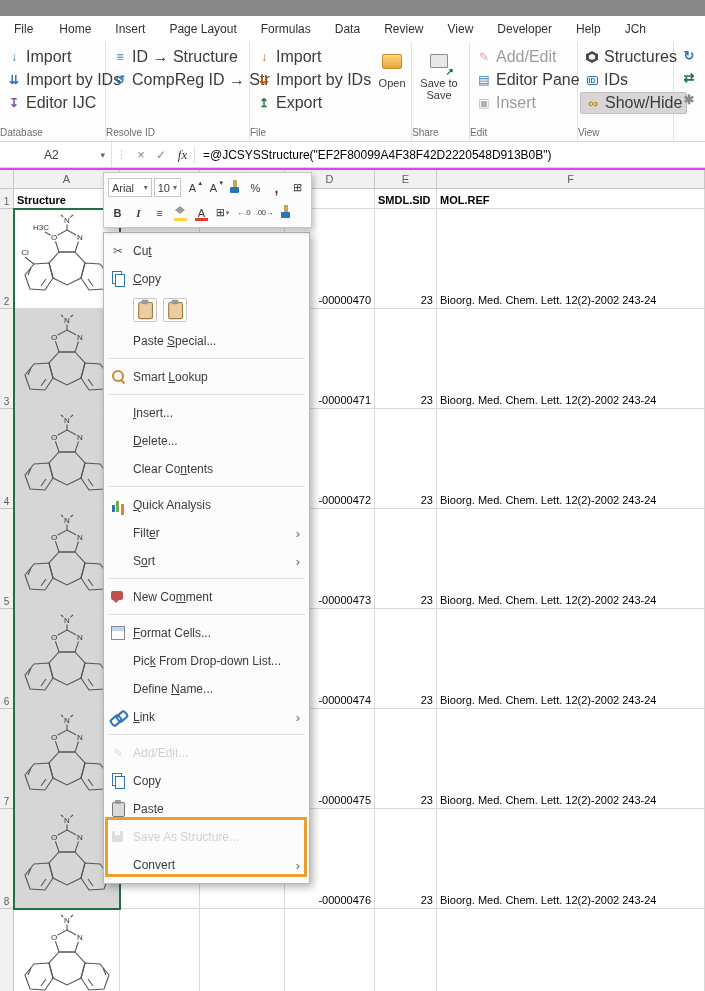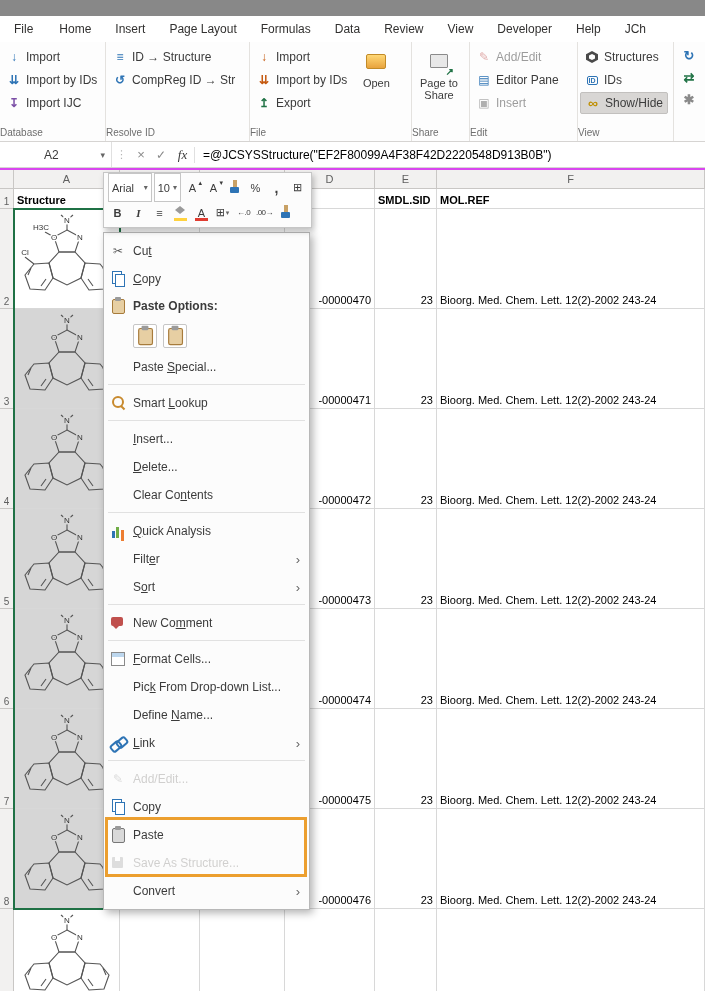--- a/index.html
+++ b/index.html
@@ -10,21 +10,21 @@
   
   .tabsrow{position:absolute;left:0;top:0;width:705px;height:26px;background:#fff;display:flex;align-items:center;}
   .tab{padding:0 12px;font-size:12px;color:#323130;white-space:nowrap;line-height:26px;}
   .tab:first-child{padding:0 14px;}
 
   
   .ribbon{position:absolute;left:0;top:26px;width:705px;height:100px;background:#fdfdfd;border-bottom:1px solid #d6d4d2;}
   .rgroup{position:absolute;top:0;height:99px;border-right:1px solid #e4e2df;}
   .rgbody{display:flex;flex-direction:row;align-items:flex-start;height:78px;padding:1px 2px;}
   .rstack{display:flex;flex-direction:column;gap:1px;padding-top:3px;}
-  .rbtn{display:flex;align-items:center;gap:4px;height:22px;padding:0 4px;font-size:12px;color:#3b3b3b;border-radius:2px;white-space:nowrap;}
+  .rbtn{display:flex;align-items:center;gap:4px;height:22px;padding:0 4px;font-size:16px;color:#3b3b3b;border-radius:2px;white-space:nowrap;}
   .rbtn.act{background:#d8d6d4;border:1px solid #c2c0be;}
   .rbig{width:50px;display:flex;flex-direction:column;align-items:center;padding-top:6px;gap:4px;font-size:11px;text-align:center;color:#3b3b3b;}
   .rbiglbl{line-height:12px;}
   .rglabel{position:absolute;bottom:3px;left:0;right:0;text-align:left;font-size:10px;color:#6e6e6e;}
   .dis{opacity:.5;}
 
   .ri{width:16px;height:16px;display:flex;align-items:center;justify-content:center;font-size:12px;font-weight:700;position:relative;flex:none;}
   .ri.big{width:24px;height:24px;font-size:18px;}
   .ri-import-db::before{content:"↓";color:#2e74b5;}
   .ri-import-ids-db::before{content:"⇊";color:#2e74b5;}
@@ -75,21 +75,21 @@
   .bold{font-weight:700;}
   .acell{display:flex;align-items:center;justify-content:center;}
   .selc{background:#d6d6d6;}
   .nowrap{white-space:nowrap;}
   .selbox{position:absolute;left:13px;top:192px;width:108px;height:702px;border:2px solid #1f7145;z-index:5;pointer-events:none;}
 
   
   #minibar{position:absolute;left:103px;top:156px;width:209px;background:#fcfcfc;border:1px solid #c6c6c6;
            box-shadow:2px 3px 6px rgba(0,0,0,.25);z-index:30;padding:2px;}
   .mrow{display:flex;align-items:center;gap:2px;height:25px;padding:0 2px;}
-  .combo{display:flex;align-items:center;border:1px solid #c6c6c6;background:#fff;height:29px;padding:0 3px;font-size:11px;gap:3px;}
+  .combo{display:flex;align-items:center;border:1px solid #c6c6c6;background:#fff;height:19px;padding:0 3px;font-size:11px;gap:3px;}
   .combo .ar{font-size:8px;color:#666;}
   .mbtn{min-width:19px;height:19px;display:flex;align-items:center;justify-content:center;font-size:11px;color:#3b3b3b;position:relative;border-radius:2px;}
   .mbtn.bld{font-weight:700;}
   .mbtn.ital{font-style:italic;font-weight:700;font-family:"Liberation Serif",serif;}
   .afup::after{content:"▴";font-size:7px;position:absolute;top:1px;right:0;}
   .afdn::after{content:"▾";font-size:7px;position:absolute;top:1px;right:0;}
   .fontcolor::after{content:"";position:absolute;left:3px;bottom:1px;width:13px;height:3px;background:#e03c31;}
   .fillic::before{content:"";position:absolute;left:4px;top:3px;width:10px;height:8px;background:#9a9a9a;
        clip-path:polygon(50% 0,100% 50%,50% 100%,0 50%);}
   .fillic::after{content:"";position:absolute;left:3px;bottom:1px;width:13px;height:3px;background:#ffd23e;}
@@ -169,21 +169,21 @@
               <div class="rbtn">
                 <span class="ri ri-import-db"></span>
                 <span class="rlbl">Import</span>
               </div>
               <div class="rbtn">
                 <span class="ri ri-import-ids-db"></span>
                 <span class="rlbl">Import by IDs</span>
               </div>
               <div class="rbtn">
                 <span class="ri ri-import-ijc"></span>
-                <span class="rlbl">Import IJC</span>
+                <span class="rlbl">Editor IJC</span>
               </div>
             </div>
           </div>
           <div class="rglabel">Database</div>
         </div>
         <div class="rgroup" style="left: 106px; width: 144px;">
           <div class="rgbody">
             <div class="rstack">
               <div class="rbtn">
                 <span class="ri ri-id-structure"></span>
@@ -217,21 +217,21 @@
               <span class="ri big ri-open-folder"></span>
               <span class="rbiglbl">Open</span>
             </div>
           </div>
           <div class="rglabel">File</div>
         </div>
         <div class="rgroup" style="left: 412px; width: 58px;">
           <div class="rgbody">
             <div class="rbig">
               <span class="ri big ri-save-share"></span>
-              <span class="rbiglbl">Page to Share</span>
+              <span class="rbiglbl">Save to Save</span>
             </div>
           </div>
           <div class="rglabel">Share</div>
         </div>
         <div class="rgroup" style="left: 470px; width: 108px;">
           <div class="rgbody">
             <div class="rstack">
               <div class="rbtn dis">
                 <span class="ri ri-add-edit"></span>
                 <span class="rlbl">Add/Edit</span>
@@ -527,26 +527,20 @@
           <span class="mi mi-scissors"></span>
         </span>
         <span class="mlabel">Cu<u>t</u></span>
       </div>
       <div class="mitem">
         <span class="micon">
           <span class="mi mi-copy"></span>
         </span>
         <span class="mlabel"><u>C</u>opy</span>
       </div>
-      <div class="mitem mhead">
-        <span class="micon">
-          <span class="mi mi-clipboard"></span>
-        </span>
-        <span class="mlabel">Paste Options:</span>
-      </div>
       <div class="mpaste">
         <div class="pbtn">
           <span class="mi mi-clipboard bigp"></span>
         </div>
         <div class="pbtn b2">
           <span class="mi mi-clipboard bigp"></span>
         </div>
       </div>
       <div class="mitem">
         <span class="micon"></span>

